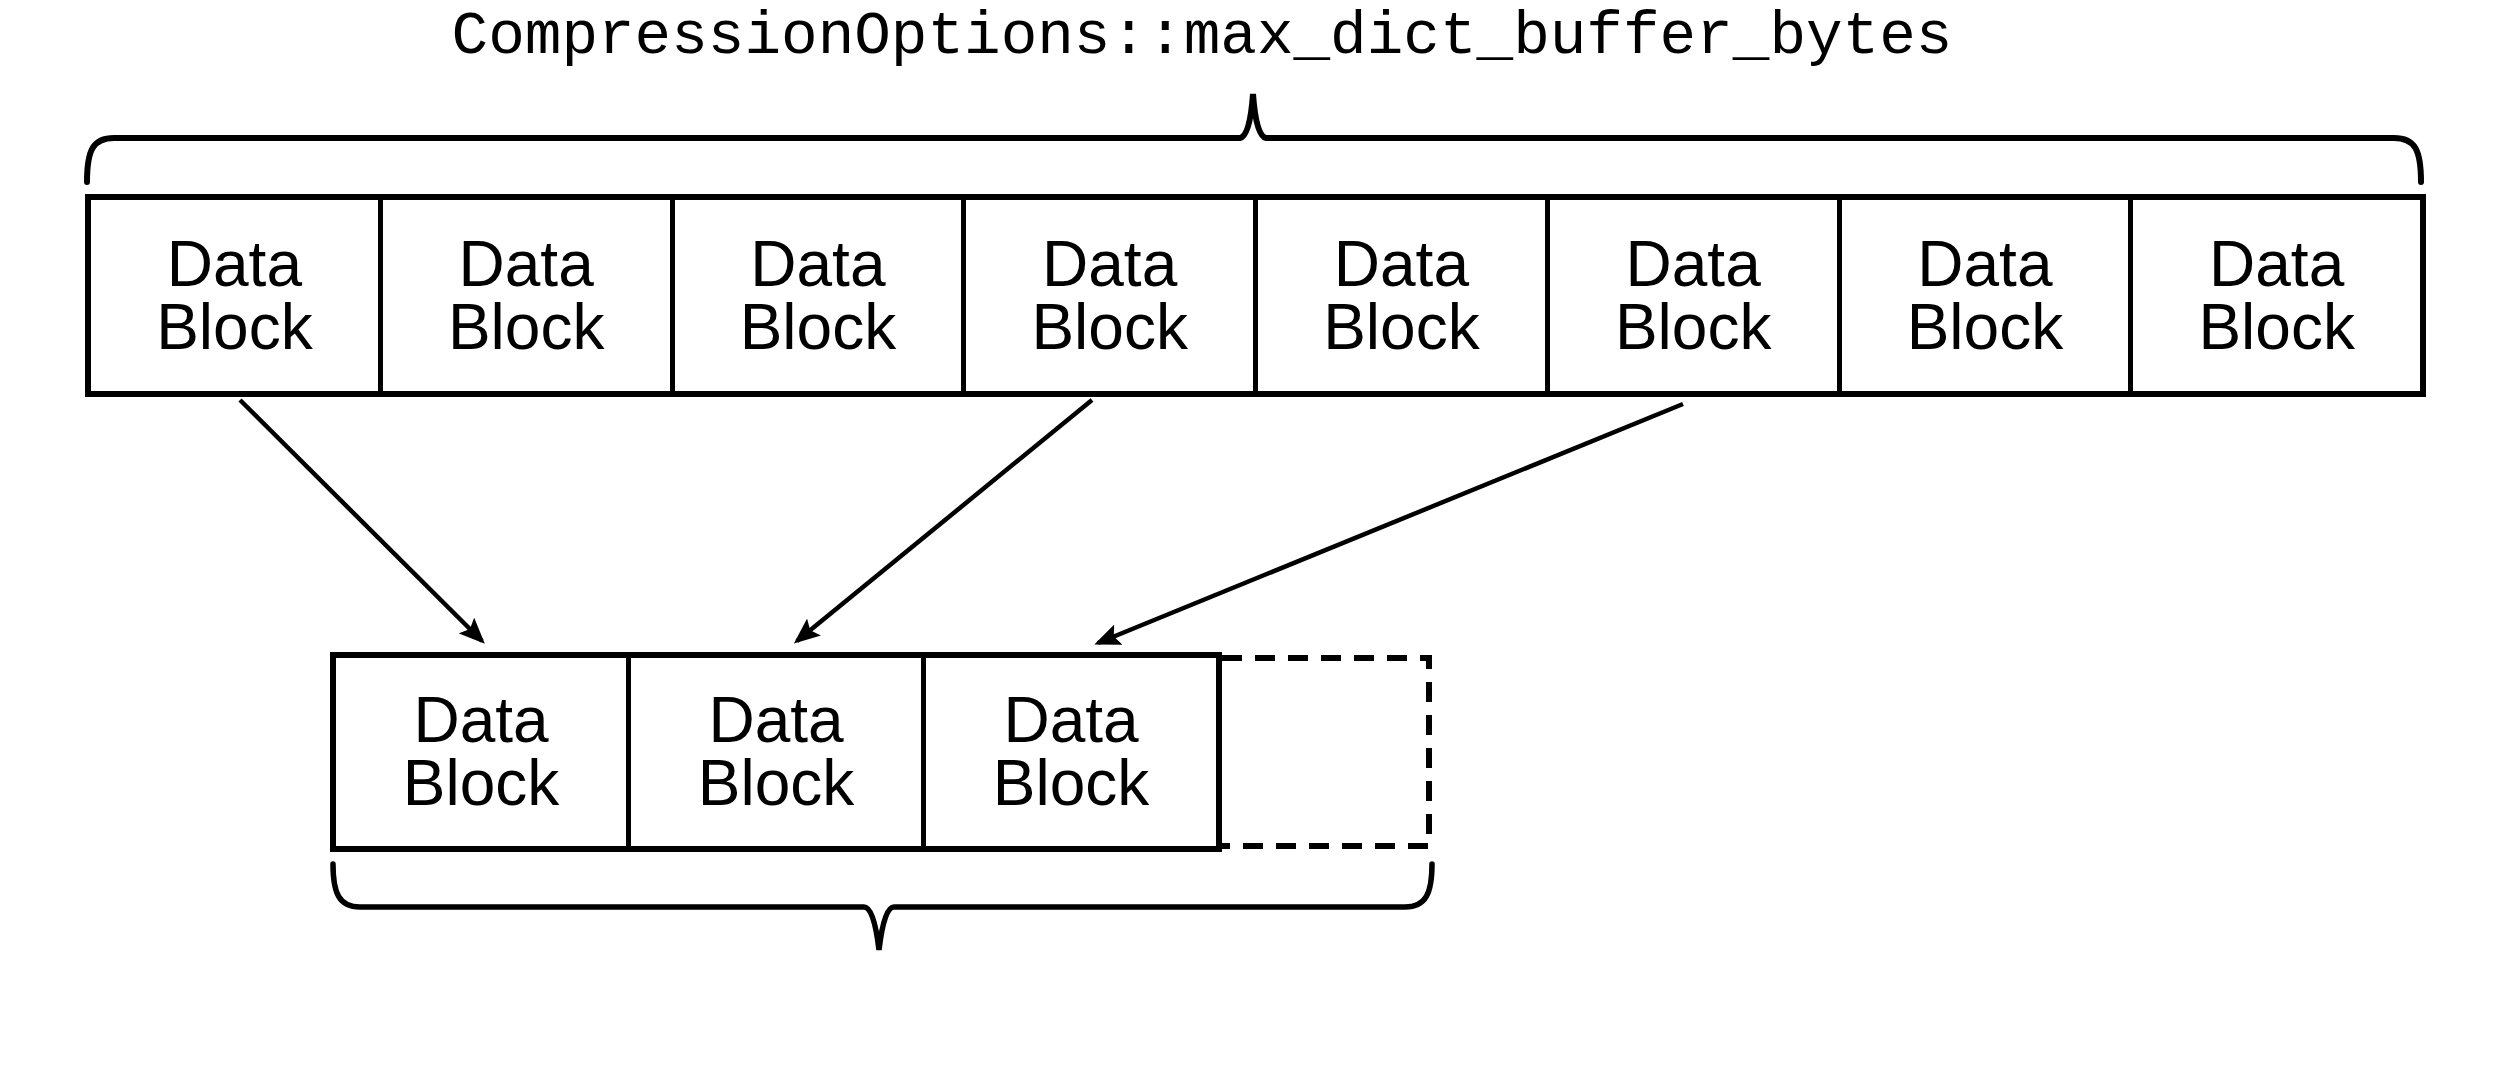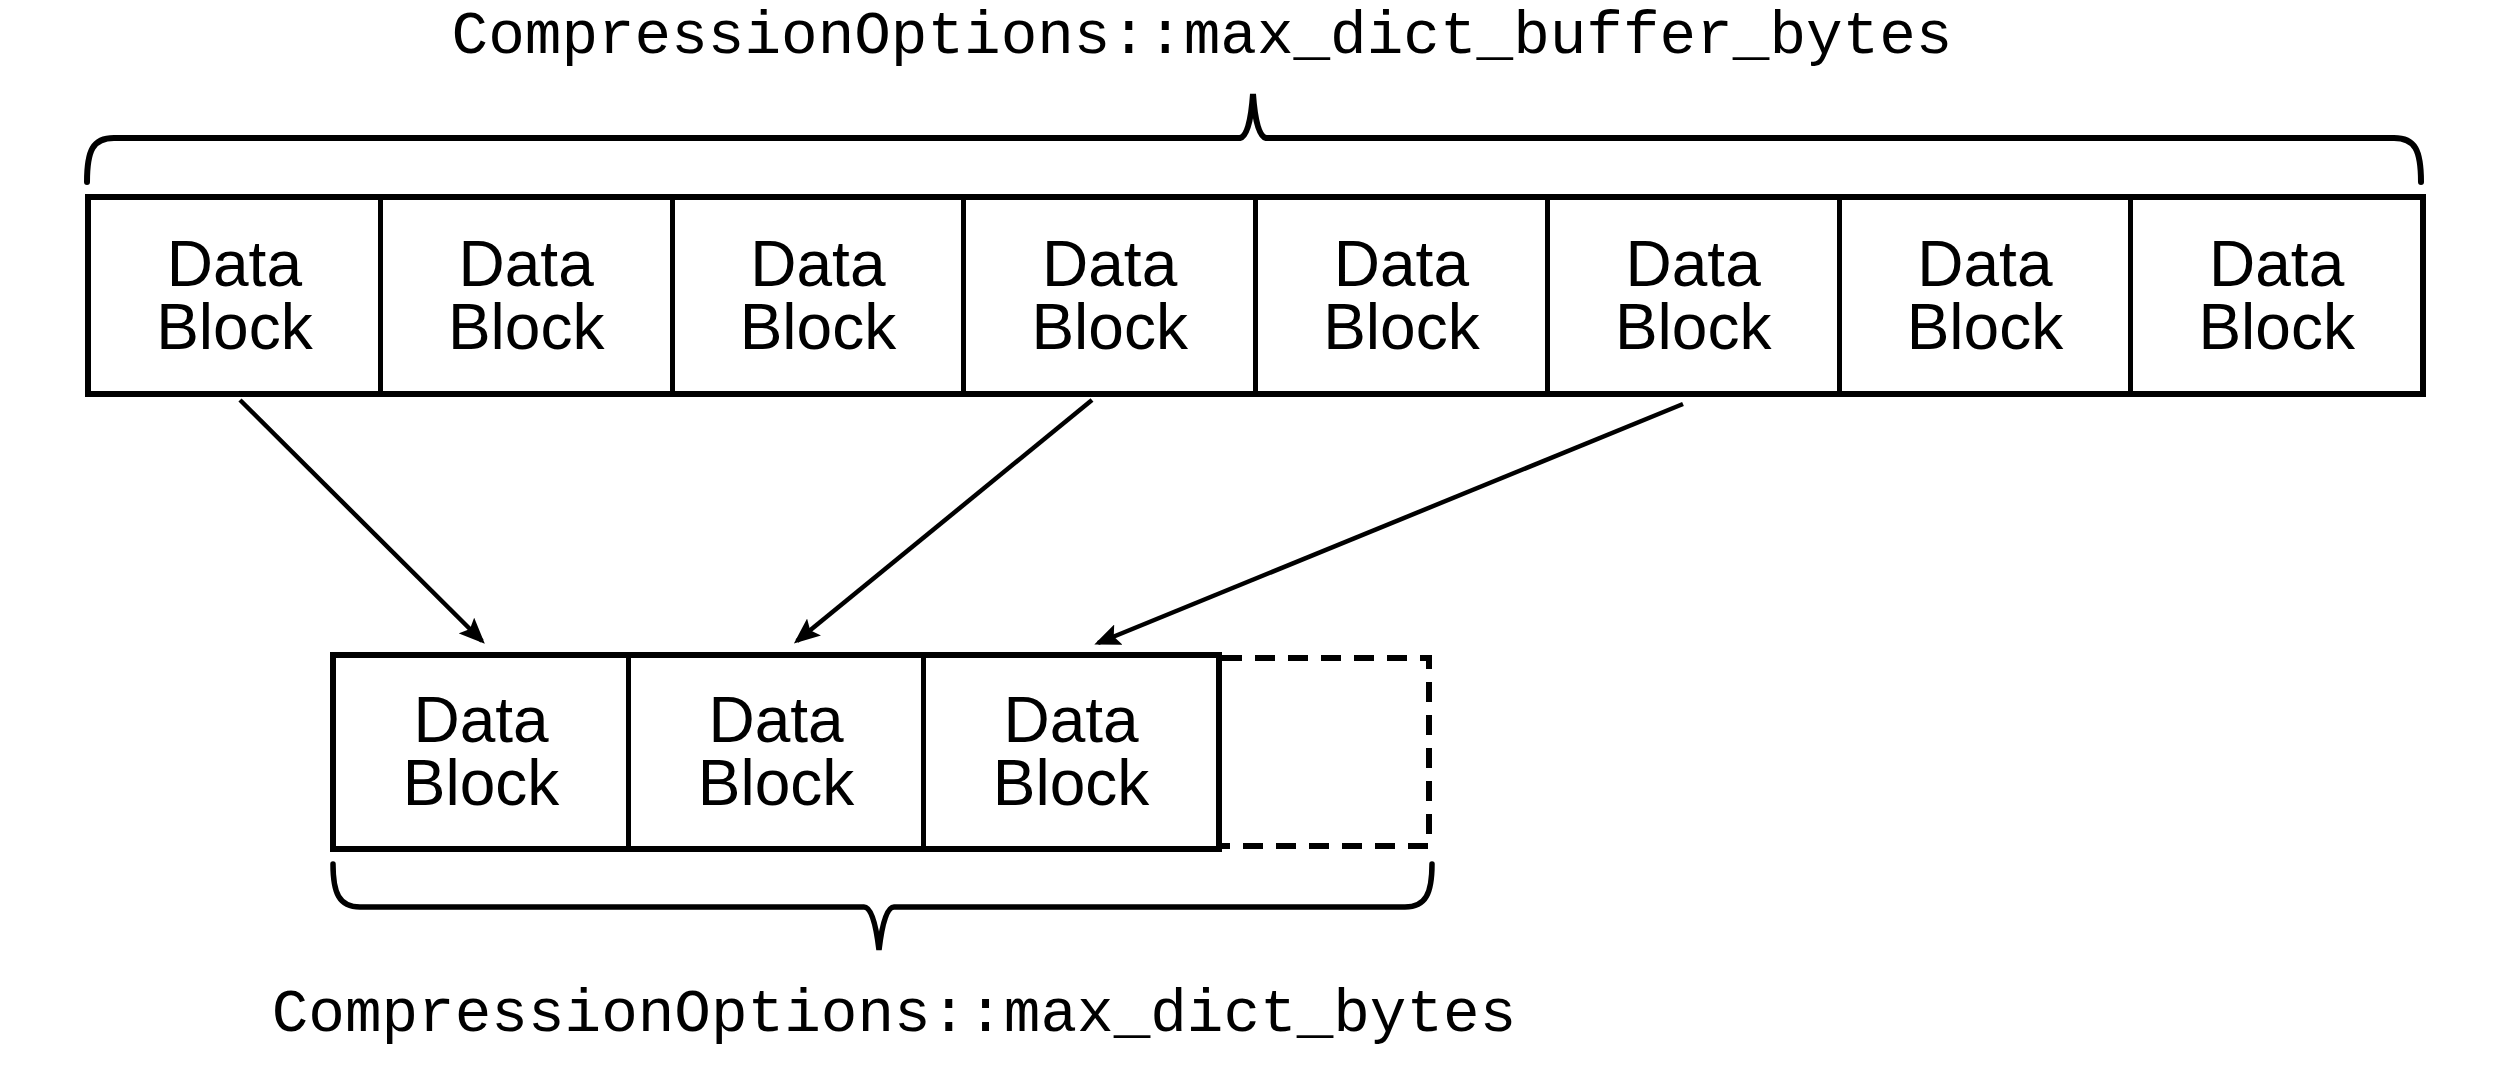--- a/index.html
+++ b/index.html
@@ -127,15 +127,14 @@
     <div class="block-cell">
         <span>Data
 Block</span>
       </div>
     <div class="block-cell">
         <span>Data
 Block</span>
       </div>
   </div>
 
-  <div class="code-label bottom-label">CompressionOptions::max_dict_bytes</div>
 
 </div>
 
 </body></html>

